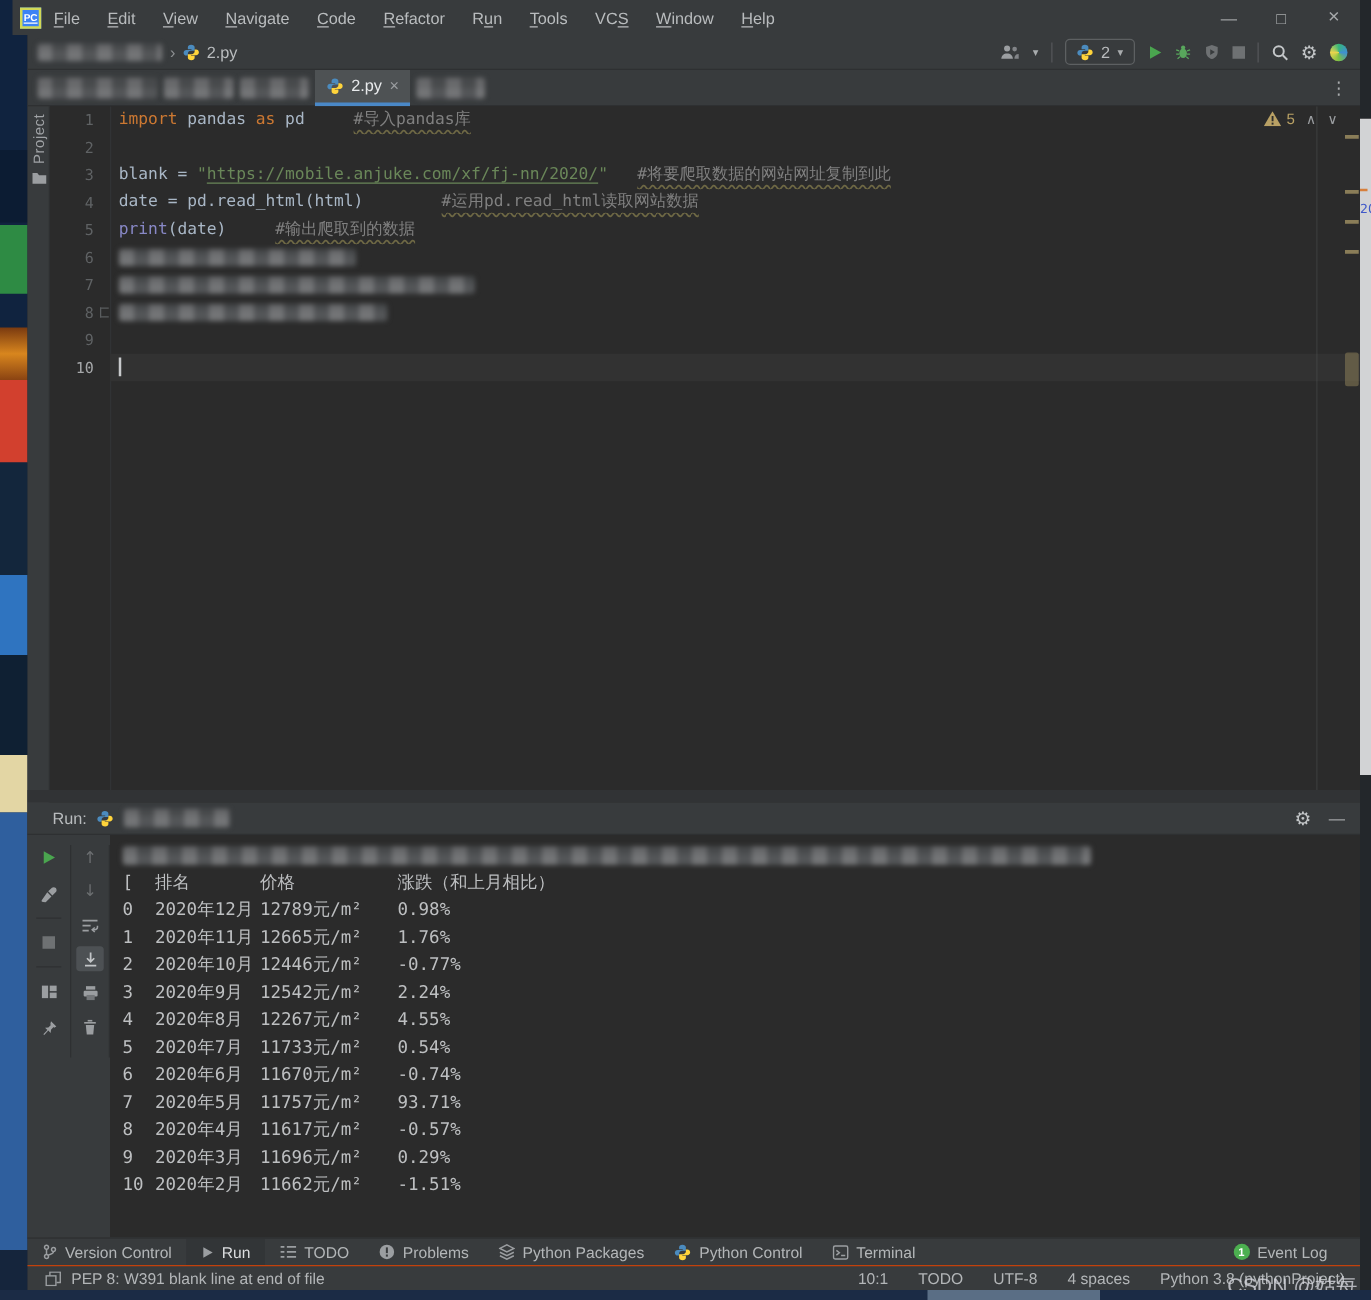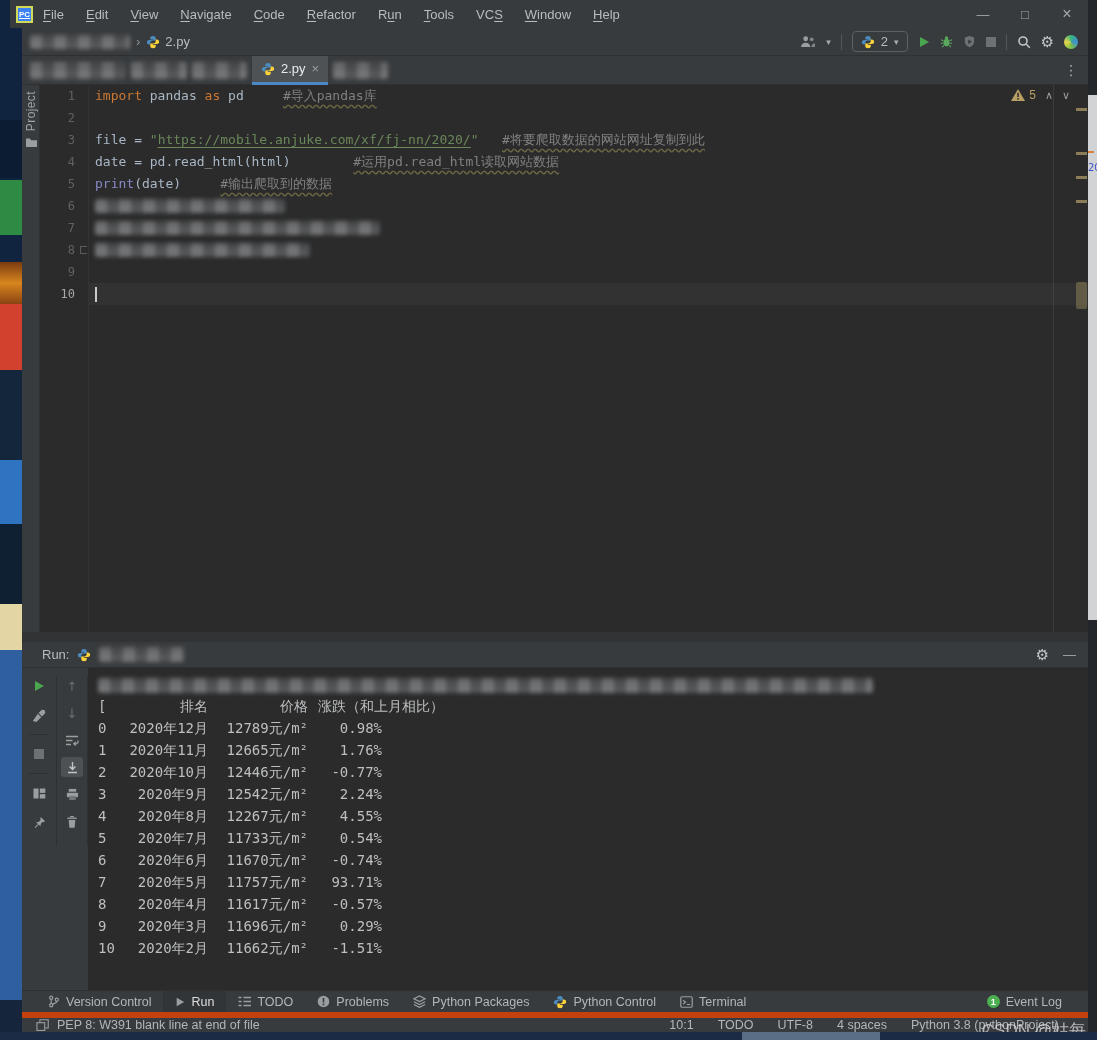--- a/index.html
+++ b/index.html
@@ -138,45 +138,45 @@
   .stop-sq { width:10px; height:10px; background:#6e7173; }
   
   #console {
     position:absolute; left:88px; top:668px; width:1000px; height:322px;
     background:#2b2b2b; padding:5px 0 0 10px; color:#bdbfc1;
     font-family:"DejaVu Sans Mono","DejaVu Sans",monospace; font-size:14px;
   }
   .con-line { height:22px; line-height:22px; }
   .con-grid { display:grid; grid-template-columns:26px 84px 100px 74px; }
   .con-grid .c { white-space:pre; }
-  .con-grid .c1, .con-grid .c2, .con-grid .c3 { text-align:right; }
+  .con-grid .c1, .con-grid .c2, .con-grid .c3 { text-align:left; }
   .con-grid .c3 { padding-left:10px; }
   .con-grid.hdr .c3 { text-align:left; white-space:nowrap; }
   
   #bottombar {
     position:absolute; left:22px; top:990px; width:1066px; height:22px;
     background:#383b3d; border-top:1px solid #2e3032;
     display:flex; align-items:center; font-size:12.5px; color:#b3b6b8;
   }
-  #bottombar-left { display:flex; align-items:flex-end; height:22px; padding-left:14px; }
+  #bottombar-left { display:flex; align-items:flex-end; height:22px; }
   #bottombar-right { margin-left:auto; display:flex; align-items:center; padding-right:14px; }
   .bbitem { display:flex; align-items:center; gap:6px; height:22px; padding:0 12px; white-space:nowrap; }
   .bbitem.active { background:#323537; color:#dcdee0; }
   .badge1 {
     display:inline-flex; width:13px; height:13px; border-radius:50%; background:#4caf50;
     color:#fff; font-size:9px; font-weight:bold; align-items:center; justify-content:center;
   }
   
   #statusbar {
     position:absolute; left:22px; top:1012px; width:1066px; height:20px;
-    background:#383b3d; border-top:6px solid #c2410c;
+    background:#383b3d; border-top:1px solid #c2410c;
     display:flex; align-items:center; font-size:12.5px; color:#b3b6b8;
   }
   #status-left { display:flex; align-items:center; gap:8px; padding-left:14px; }
-  #status-right { margin-left:auto; display:flex; align-items:center; gap:24px; padding-right:29px; position:relative; }
+  #status-right { margin-left:auto; display:flex; align-items:center; gap:24px; padding-right:12px; position:relative; }
   #watermark {
     position:absolute; right:2px; top:1px; color:rgba(213,214,220,.8); font-size:17px; white-space:nowrap;
   }
   .icon { display:inline-flex; align-items:center; justify-content:center; }
 </style>
 </head>
 <body>
 <div id="root">
 
 <div>
@@ -344,21 +344,21 @@
         <div class="code-row">
           <div class="gutter">1</div>
           <div class="code-content"><span class="t-kw">import</span><span class="t-pl"> pandas </span><span class="t-kw">as</span><span class="t-pl"> pd</span><span class="t-ws">     </span><span class="t-cm">#导入pandas库</span></div>
         </div>
         <div class="code-row">
           <div class="gutter">2</div>
           <div class="code-content"></div>
         </div>
         <div class="code-row">
           <div class="gutter">3</div>
-          <div class="code-content"><span class="t-pl">file = </span><span class="t-st">"</span><span class="t-lk">https://mobile.anjuke.com/xf/fj-nn/2020/</span><span class="t-st">"</span><span class="t-ws">   </span><span class="t-cm">#将要爬取数据的网站网址复制到此</span></div>
+          <div class="code-content"><span class="t-pl">blank = </span><span class="t-st">"</span><span class="t-lk">https://mobile.anjuke.com/xf/fj-nn/2020/</span><span class="t-st">"</span><span class="t-ws">   </span><span class="t-cm">#将要爬取数据的网站网址复制到此</span></div>
         </div>
         <div class="code-row">
           <div class="gutter">4</div>
           <div class="code-content"><span class="t-pl">date = pd.read_html(html)</span><span class="t-ws">        </span><span class="t-cm">#运用pd.read_html读取网站数据</span></div>
         </div>
         <div class="code-row">
           <div class="gutter">5</div>
           <div class="code-content"><span class="t-bi">print</span><span class="t-pl">(date)</span><span class="t-ws">     </span><span class="t-cm">#输出爬取到的数据</span></div>
         </div>
         <div class="code-row">

